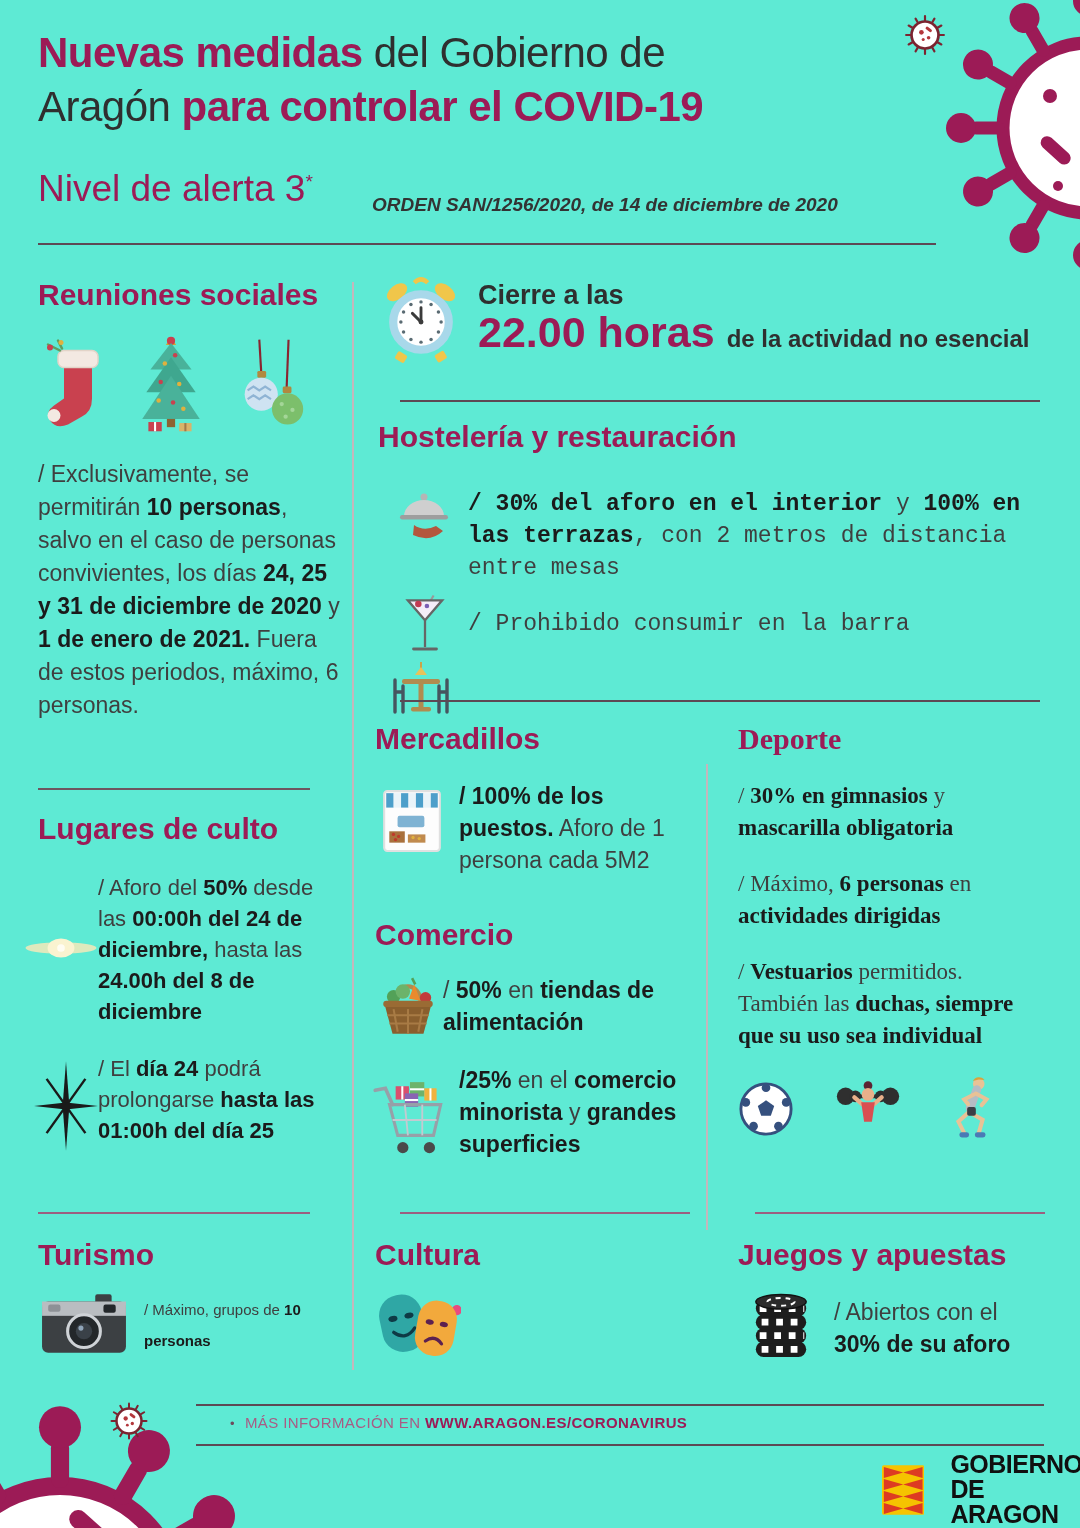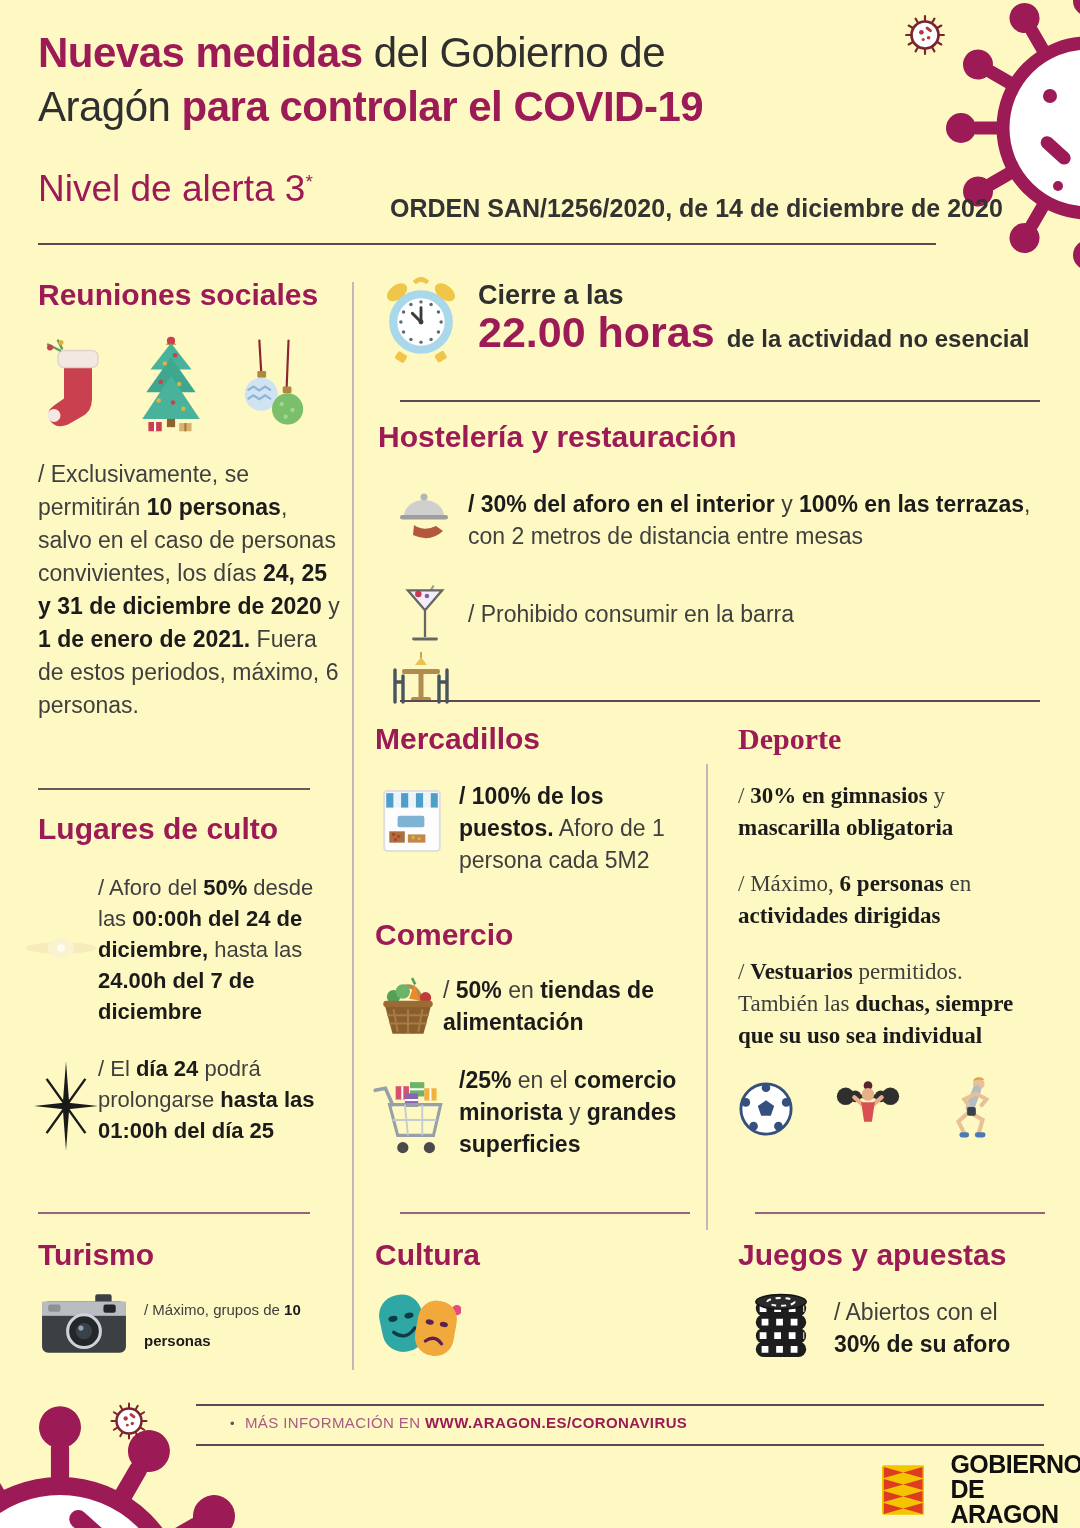--- a/index.html
+++ b/index.html
@@ -1,27 +1,27 @@
 <!DOCTYPE html>
 <html><head>
 <meta charset="utf-8">
 <style>
   :root{ --accent:#9c1b56; --dark:#2f2f2f; --body:#3f3f3f; --bold:#1b1b1b; }
   *{margin:0;padding:0;box-sizing:border-box;}
   html,body{background:#888;}
-  .page{position:relative;width:1080px;height:1528px;background:#fef9c3;overflow:hidden;
+  .page{position:relative;width:1080px;height:1528px;background:#5eead4;overflow:hidden;
         font-family:"Liberation Sans",sans-serif;margin:0 auto;}
   .abs{position:absolute;}
 
   
   #title{left:38px;top:26px;width:900px;font-size:42px;line-height:54px;font-weight:400;color:var(--dark);letter-spacing:-0.5px;}
   .t-accent{color:var(--accent);font-weight:700;}
   #alert-level{left:38px;top:168px;font-size:37px;color:var(--accent);}
   #alert-level sup{font-size:19px;}
-  #order-ref{left:390px;top:194px;font-size:25px;font-weight:700;color:#333;}
+  #order-ref{left:372px;top:194px;font-size:19px;font-style:italic;font-weight:700;color:#333;}
   .rule{background:#5d4954;height:2px;}
   #header-rule{left:38px;top:243px;width:898px;}
 
   
   .sec-title{font-size:30px;font-weight:700;color:var(--accent);}
   .body{font-size:23px;line-height:32px;color:var(--body);}
   .body .b{font-weight:700;color:var(--bold);}
   section{position:absolute;}
 
   
@@ -46,23 +46,23 @@
   #closure{left:378px;top:272px;width:662px;height:128px;}
   .ic-clock{left:4px;top:4px;width:78px;height:92px;}
   #closure .l1{position:absolute;left:100px;top:8px;font-size:27px;font-weight:700;color:var(--dark);}
   #closure .timerow{position:absolute;left:100px;top:36px;white-space:nowrap;}
   .time{font-size:43px;font-weight:700;color:var(--accent);}
   .timerest{font-size:24px;font-weight:700;color:var(--dark);margin-left:12px;}
   #div-closure{left:400px;top:400px;width:640px;}
 
   
   #hosteleria{left:378px;top:420px;width:666px;}
-  .hitem{position:relative;padding-left:90px;width:100%;font-size:22px;line-height:31px;}
+  .hitem{position:relative;padding-left:90px;width:100%;font-size:22px;line-height:31px;font-family:Liberation Mono, monospace;}
   .hitem.i1{margin-top:34px;}
-  .hitem.i2{margin-top:46px;}
+  .hitem.i2{margin-top:24px;}
   .hitem.i3{margin-top:30px;}
   .ic-cloche{left:18px;top:-2px;width:56px;height:56px;}
   .ic-cocktail{left:26px;top:-14px;width:42px;height:66px;}
   .ic-table{left:8px;top:-8px;width:70px;height:56px;}
   #div-hosteleria{left:400px;top:700px;width:640px;}
 
   
   #mercadillos{left:375px;top:722px;width:315px;}
   #mercadillos p{margin:24px 0 0 84px;width:231px;}
   .ic-market{left:6px;top:66px;width:62px;height:66px;}
@@ -329,21 +329,21 @@
   </section>
   <div class="abs rule" id="div-reuniones"></div>
 
   <section id="culto">
     <div class="sec-title">Lugares de culto</div>
     <svg class="abs ic-glow" viewBox="0 0 80 50">
       <ellipse cx="40" cy="25" rx="37" ry="6" fill="#f5e9b8" opacity="0.85"></ellipse>
       <ellipse cx="40" cy="25" rx="14" ry="10" fill="#faf3d0"></ellipse>
       <circle cx="40" cy="25" r="4" fill="#fffdf2"></circle>
     </svg>
-    <p class="body p1"><span>/ Aforo del </span><span class="b">50%</span><span> desde las </span><span class="b">00:00h del 24 de diciembre,</span><span> hasta las </span><span class="b">24.00h del 7 de diciembre</span></p>
+    <p class="body p1"><span>/ Aforo del </span><span class="b">50%</span><span> desde las </span><span class="b">00:00h del 24 de diciembre,</span><span> hasta las </span><span class="b">24.00h del 8 de diciembre</span></p>
     <svg class="abs ic-sparkle" viewBox="0 0 66 92">
       <polygon points="33,0 36.5,46 33,92 29.5,46" fill="#1a1a1a"></polygon>
       <polygon points="0,46 33,42.5 66,46 33,49.5" fill="#1a1a1a"></polygon>
       <g stroke="#1a1a1a" stroke-width="2.5">
         <line x1="13" y1="18" x2="53" y2="74"></line>
           <line x1="53" y1="18" x2="13" y2="74"></line>
       </g>
     </svg>
     <p class="body p2"><span>/ El </span><span class="b">día 24</span><span> podrá prolongarse </span><span class="b">hasta las 01:00h del día 25</span></p>
   </section>

